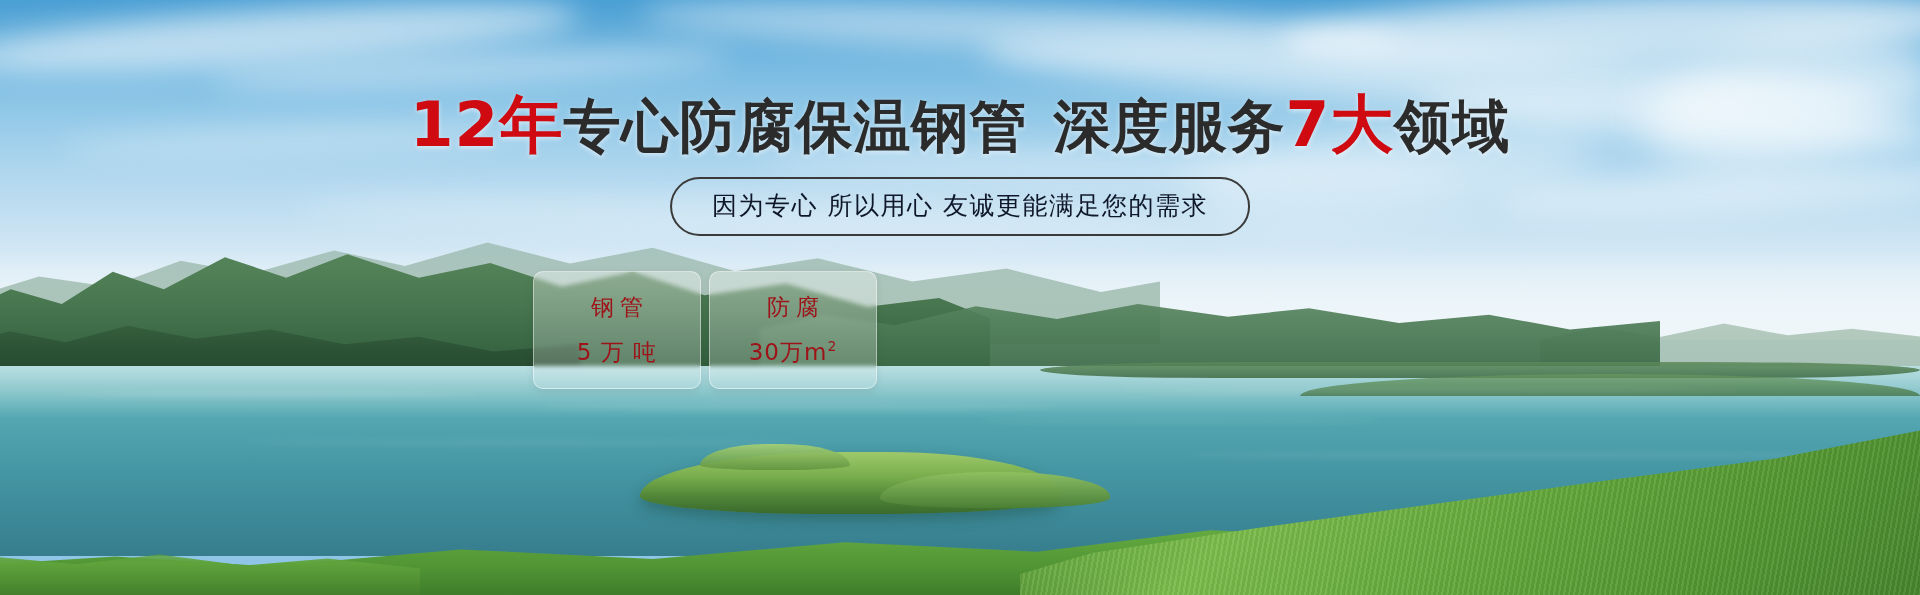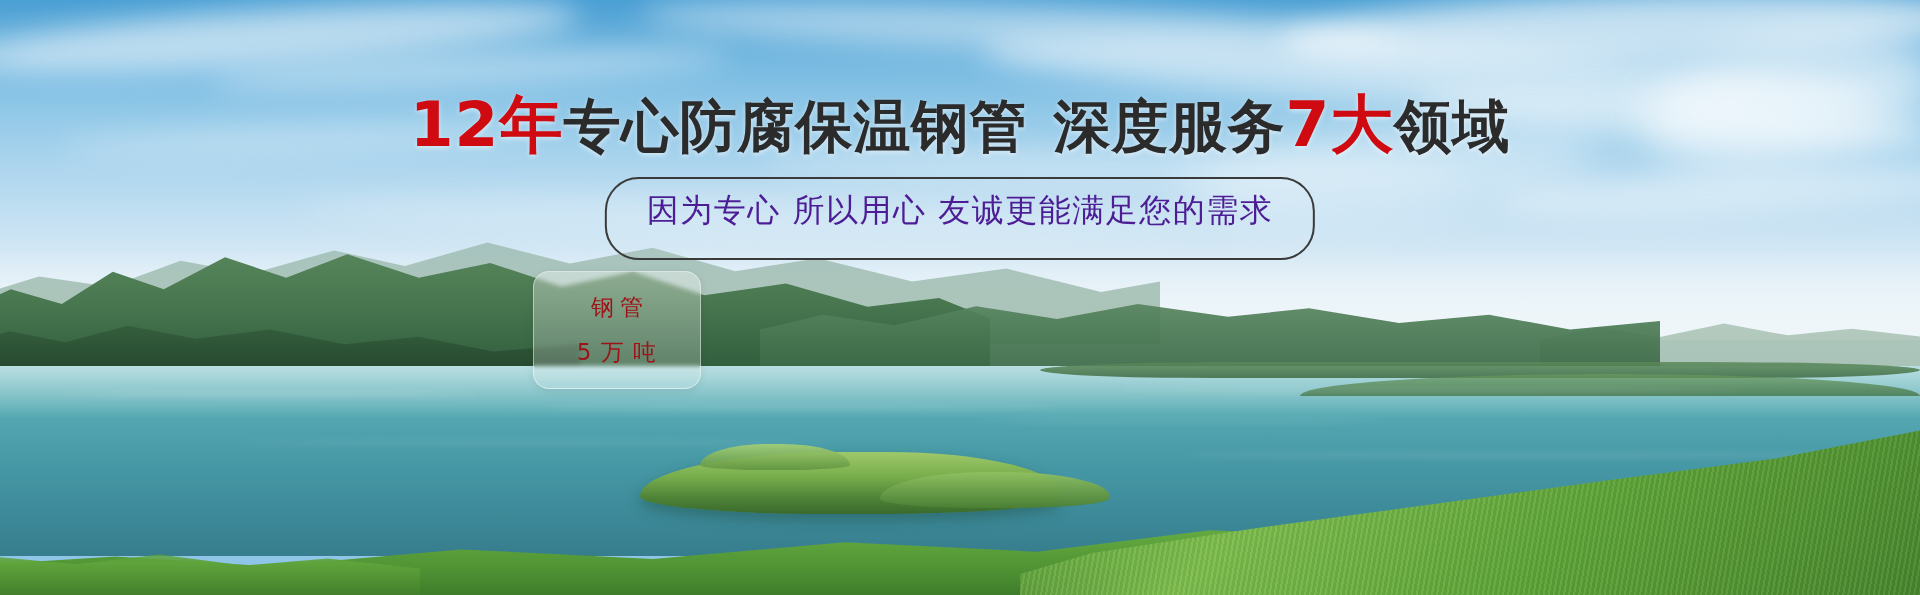--- a/index.html
+++ b/index.html
@@ -153,34 +153,34 @@
     font-size:57px; font-weight:bold; letter-spacing:1px; line-height:1;
     font-family:"DejaVu Sans","Liberation Sans",sans-serif;
     text-shadow:0 2px 5px rgba(255,255,255,.55);
   }
   .headline .dark { color:#2b2b2b; }
   .headline .red  { color:#cf0a11; font-size:63px; }
   .headline .gap  { display:inline-block; width:26px; }
 
   .pill {
     position:absolute; left:50%; top:168px; transform:translateX(-50%);
-    padding:10px 40px 25px;
+    padding:10px 40px 12px;
     border:2px solid #3a3a3a; border-radius:34px;
-    color:#4c1d95; font-size:32px; letter-spacing:1.5px;
+    color:#0f172a; font-size:25px; letter-spacing:1.5px;
     font-family:"DejaVu Sans","Liberation Sans",sans-serif;
     background:rgba(255,255,255,0.05);
     white-space:nowrap;
   }
 
   .stats { position:absolute; left:533px; top:262px; display:flex; gap:8px; }
   .stat-card {
     width:168px; height:118px;
     background:linear-gradient(to bottom, rgba(255,255,255,.34), rgba(255,255,255,.20));
     border:1px solid rgba(255,255,255,.45);
-    border-radius:16px;
+    border-radius:10px;
     backdrop-filter:blur(2px);
     display:flex; flex-direction:column; align-items:center; justify-content:center;
     gap:14px;
     box-shadow:0 2px 8px rgba(0,0,0,.08);
   }
   .stat-label {
     color:#9e1318; font-size:23px; letter-spacing:6px; text-indent:6px;
     font-family:"DejaVu Sans","Liberation Sans",sans-serif;
   }
   .stat-value {
@@ -245,17 +245,21 @@
       <span>因为专心 所以用心  友诚更能满足您的需求</span>
     </div>
 
     <div class="stats">
 
       <div class="stat-card">
         <div class="stat-label">钢管</div>
         <div class="stat-value"><span>5 万 吨</span></div>
       </div>
 
+      <div class="stat-card">
+        <div class="stat-label">防腐</div>
+        <div class="stat-value"><span>30万m</span><sup>2</sup></div>
+      </div>
 
 
     </div>
   </div>
 </div>
 
 </body></html>

